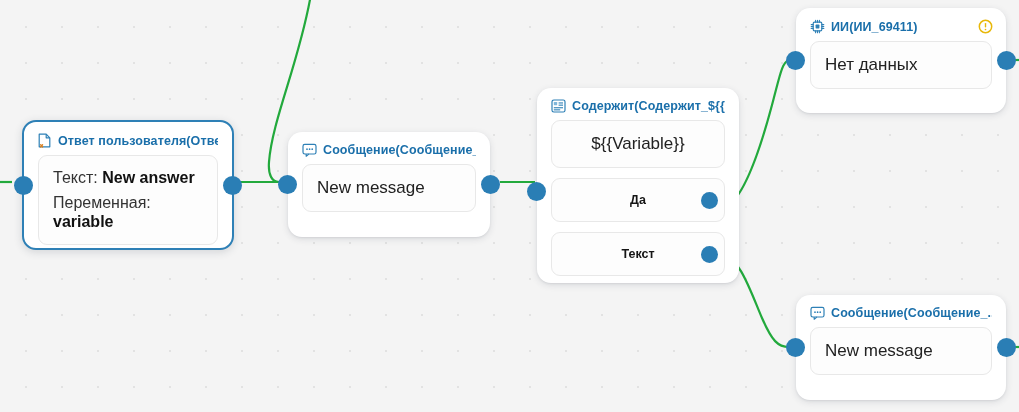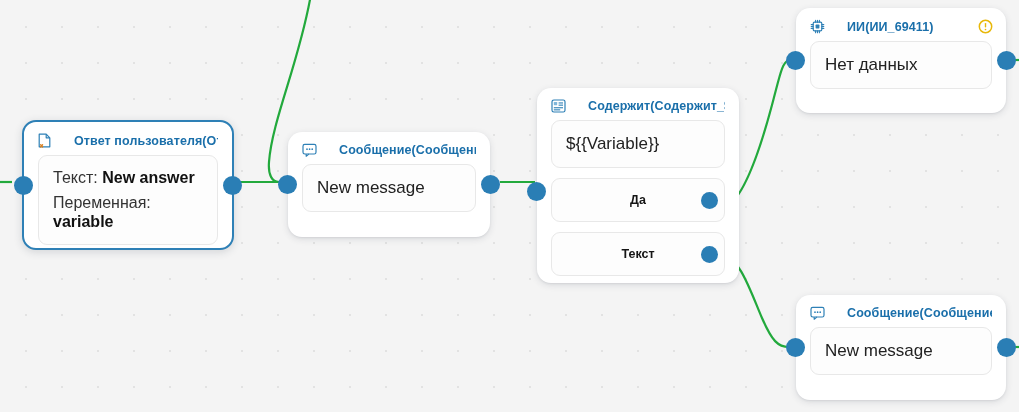--- a/index.html
+++ b/index.html
@@ -31,21 +31,21 @@
     box-shadow: 0 2px 7px rgba(40,50,70,0.13), 0 1px 2px rgba(40,50,70,0.08);
     z-index: 3;
   }
   .node.selected {
     border: 2px solid #2e80b6;
     box-shadow: 0 2px 8px rgba(40,50,70,0.16);
   }
   .node-header {
     display: flex;
     align-items: center;
-    gap: 22px;
+    gap: 6px;
     padding: 11px 14px 7px 14px;
     position: relative;
   }
   .node-title {
     color: #1a6faa;
     font-size: 12.5px;
     font-weight: 600;
     white-space: nowrap;
     overflow: hidden;
     letter-spacing: .1px;
@@ -176,21 +176,21 @@
           <rect x="1" y="1" width="13" height="12" rx="1.8" fill="#ffffff" stroke="#2e80b6" stroke-width="1.2"></rect>
           <rect x="2.8" y="3" width="3.4" height="3.2" rx="0.6" fill="#7fb6d9"></rect>
           <rect x="7.6" y="3.4" width="4.4" height="1.1" fill="#2e80b6"></rect>
           <rect x="7.6" y="5.6" width="4.4" height="1.1" fill="#2e80b6"></rect>
           <rect x="2.8" y="8.2" width="9.2" height="1.1" fill="#2e80b6"></rect>
           <rect x="2.8" y="10.3" width="6.4" height="1.1" fill="#2e80b6"></rect>
         </svg>
       </span>
       <span class="node-title">Содержит(Содержит_${{V...</span>
     </div>
-    <div class="field" style="min-height:46px; margin-bottom:10px;">
+    <div class="field" style="min-height:46px; margin-bottom:10px;text-align:center;">
       <span class="field-text">${{Variable}}</span>
     </div>
     <div class="choice">
       <span class="choice-label">Да</span>
       <div class="handle right small"></div>
     </div>
     <div class="choice">
       <span class="choice-label">Текст</span>
       <div class="handle right small"></div>
     </div>

